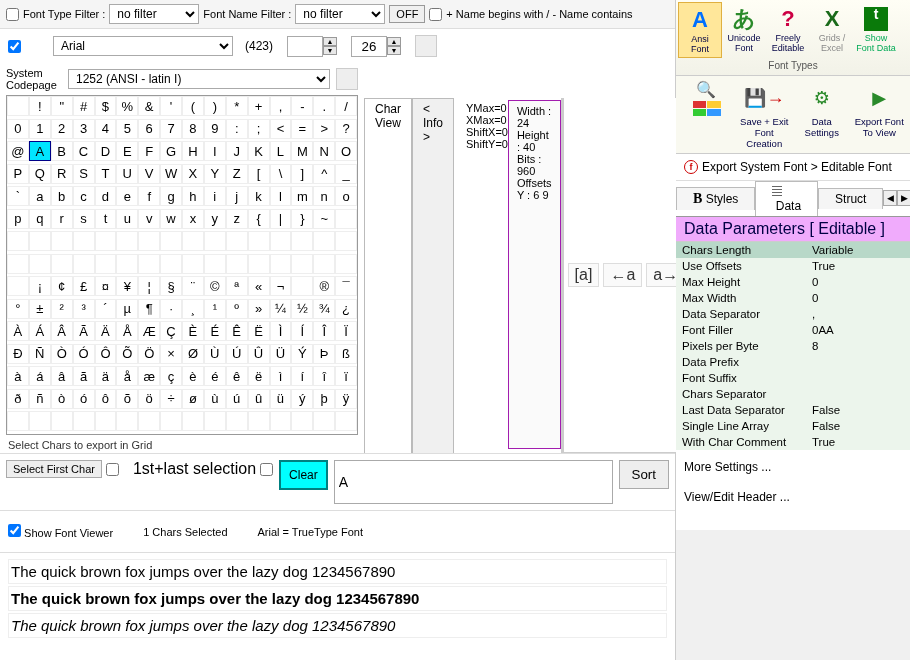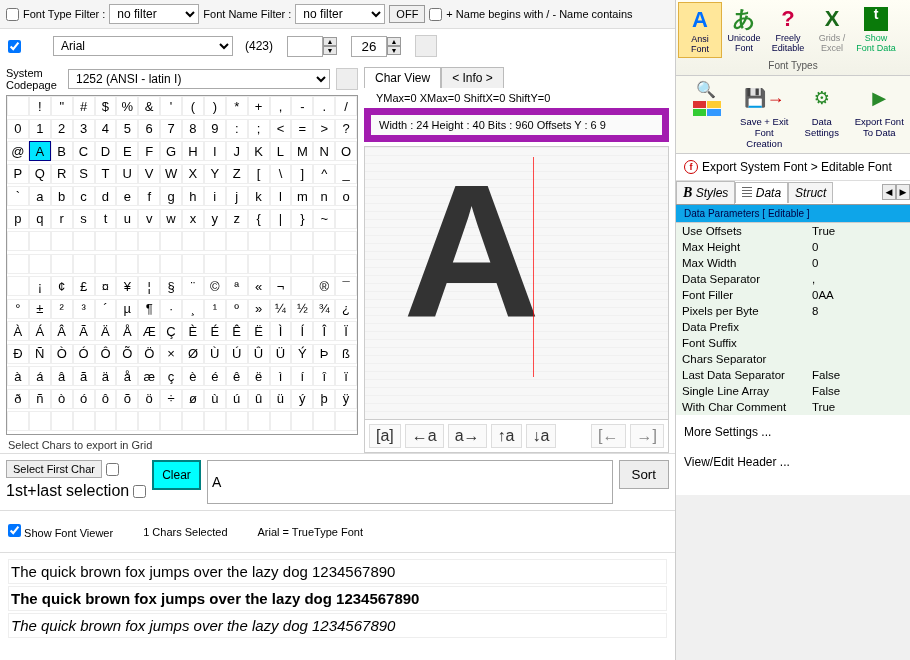--- a/index.html
+++ b/index.html
@@ -30,26 +30,26 @@
 .mid-left { flex: 0 0 352px; display:flex; flex-direction:column; }
 .codepage-row { display: flex; align-items: center; gap: 6px; }
 .codepage-row label { font-size: 11px; width: 56px; }
 .codepage-row select { flex: 1; }
 .char-grid { margin-top: 4px; border: 1px solid #999; background: #fff; height: 340px; display: grid; grid-template-columns: repeat(16, 1fr); font-family: "Arial"; font-size: 13px; }
 .char-grid .cell { border: 1px solid #eee; display: flex; align-items: center; justify-content: center; cursor: pointer; height: 20px; }
 .char-grid .cell.sel { background: #00e5ff; border: 1px solid #008; }
 .char-grid .cell.blank { background: #fff; }
 .grid-help { font-size: 11px; padding: 4px 0 2px 2px; color: #333; }
 
-.mid-right { flex: 1; display: flex; flex-direction: column; }
+.mid-right { flex: 1; display: flex; flex-direction: row; margin-top: 31px; }
 .tabs { display: flex; gap: 0; }
 .tab { padding: 3px 10px; font-size: 12px; border: 1px solid #bbb; border-bottom: none; background: #fff; cursor: pointer; }
 .tab.inactive { background: #f0f0f0; }
 .cv-info { font-size: 11px; padding: 4px 0 2px 12px; }
-.cv-dims { font-size: 11px; padding: 4px 8px; border: 7px solid #a21caf; margin: 2px 0 4px 0; background: #fafafa; }
+.cv-dims { font-size: 11px; padding: 4px 8px; border: 1px solid #a21caf; margin: 2px 0 4px 0; background: #fafafa; }
 .cv-canvas { flex: 1; min-height: 250px; border: 1px solid #ccc; background: repeating-linear-gradient(0deg, #f7f7f7, #f7f7f7 7px, #f0f0f0 7px, #f0f0f0 8px), repeating-linear-gradient(90deg, #f7f7f7, #f7f7f7 7px, #f0f0f0 7px, #f0f0f0 8px); position: relative; overflow: hidden; }
 .cv-canvas .glyph { position: absolute; left: 38px; top: 8px; font-family: Arial; font-size: 190px; line-height: 1; font-weight: 600; color: #333; }
 .cv-canvas .guide { position: absolute; left: 168px; top: 10px; width: 1px; height: 220px; background: red; opacity: .7; }
 .cv-tools { display: flex; gap: 4px; padding: 4px; border: 1px solid #ccc; border-top: none; background: #fff; align-items:center; font-size: 16px; color:#333; }
 .cv-tools .tbtn { padding: 2px 6px; border: 1px solid #ddd; background: #fafafa; cursor: pointer; }
 .cv-tools .spacer { flex: 1; }
 .cv-tools .navbtn { color: #888; }
 
 
 .lower { display: flex; gap: 6px; align-items: flex-start; padding: 6px; border-top: 1px solid #ddd; }
@@ -83,27 +83,27 @@
 .ribbon2 .r-item { flex: 1; font-size: 9.5px; color: #004; text-align: center; display:flex; flex-direction:column; align-items:center; cursor:pointer; padding:2px; }
 .ribbon2 .icn2 { font-size: 18px; height: 36px; display:flex;align-items:center;justify-content:center; }
 .multi-icn { display:grid; grid-template-columns: 1fr 1fr; grid-template-rows: 1fr 1fr; gap: 1px; width: 28px; height: 28px; }
 .multi-icn span { display:block; }
 .ci-a{background:#d33;} .ci-b{background:#fc3;} .ci-c{background:#3c3;} .ci-d{background:#39f;}
 
 .right-mid { background: #fff; padding: 6px 8px; border-bottom: 1px solid #ddd; font-size: 12px; display:flex; align-items:center; gap:4px; }
 .right-mid .rc-ico { display:inline-block;width:14px;height:14px;border:1.5px solid #c00;border-radius:50%;color:#c00;font-size:9px;text-align:center;line-height:12px;font-weight:bold; }
 
 .r-tabs { display: flex; border-bottom: 1px solid #999; background: #fff; font-size: 12px; align-items:center; }
-.r-tabs .rt { padding: 3px 6px; border: 1px solid #bbb; border-bottom: none; background: #f5f5f5; cursor: pointer; font-style: italic; }
+.r-tabs .rt { padding: 3px 16px; border: 1px solid #bbb; border-bottom: none; background: #f5f5f5; cursor: pointer; }
 .r-tabs .rt.active { background: #fff; }
 .r-tabs .rt .b { font-family: "Times New Roman"; font-weight:bold; font-size:14px; }
 .r-tabs .scroll { margin-left:auto; display:flex; }
 .r-tabs .scroll button { width:14px;height:16px;font-size:9px;line-height:9px;border:1px solid #aaa;background:#eee;cursor:pointer; }
 
-.param-head { background: #0ea5e9; padding: 3px 8px; font-size: 10px; color: #004; border-bottom: 1px solid #ccc; }
+.param-head { background: #f0abfc; padding: 3px 8px; font-size: 16px; color: #004; border-bottom: 1px solid #ccc; }
 .param-tbl { background: #ecf5ec; font-size: 11.5px; }
 .param-tbl .prow { display: flex; padding: 2px 6px; }
 .param-tbl .prow.sel { background: #b8d8c8; }
 .param-tbl .prow .k { flex: 0 0 130px; }
 .param-tbl .prow .v { flex: 1; }
 .more-links { padding: 10px 8px; font-size: 12px; background: #fff; }
 .more-links div { margin-bottom: 16px; cursor: pointer; }
 .sfc-label { display:flex; gap:4px; align-items:center; }
 </style>
 </head>
@@ -414,21 +414,21 @@
           <span class="tbtn">↑a</span>
           <span class="tbtn">↓a</span>
           <span class="spacer"></span>
           <span class="tbtn navbtn">[←</span>
           <span class="tbtn navbtn">→]</span>
         </div>
       </div>
     </div>
 
     <div class="lower">
-      <div style="display:flex;flex-direction:column;gap:4px;">
+      <div style="display:flex;gap:14px;">
         <div class="sfc-label">
           <button class="btn">Select First Char</button>
           <input type="checkbox" class="chk" style="">
         </div>
         <div class="sfc-label">
           <span class="inplabel">1st+last selection</span>
           <input type="checkbox" class="chk" style="">
         </div>
       </div>
       <button class="clear-btn">Clear</button>
@@ -493,41 +493,45 @@
       <div class="r-item">
         <div class="icn2">💾<span style="color:#c00;">→</span></div>
         <span>Save + Exit Font Creation</span>
       </div>
       <div class="r-item">
         <div class="icn2" style="color:#2a8a2a;">⚙</div>
         <span>Data Settings</span>
       </div>
       <div class="r-item">
         <div class="icn2" style="color:#2a8a2a;">▶</div>
-        <span>Export Font To Data</span>
+        <span>Export Font To View</span>
       </div>
     </div>
 
     <div class="right-mid">
       <span class="rc-ico">f</span>
       <span>Export System Font &gt; Editable Font</span>
     </div>
 
     <div class="r-tabs">
       <div class="rt"><span class="b">B</span>&nbsp;<span>Styles</span></div>
       <div class="rt active"><span style="display:inline-block;width:10px;height:10px;background:repeating-linear-gradient(0deg,#666,#666 1px,transparent 1px,transparent 3px);"></span>&nbsp;<span>Data</span></div>
       <div class="rt"><span>Struct</span></div>
       <div class="scroll">
         <button>◀</button>
         <button>▶</button>
       </div>
     </div>
 
     <div class="param-head">Data Parameters [ Editable ]</div>
     <div class="param-tbl" id="paramTbl">
+        <div class="prow sel">
+          <div class="k">Chars Length</div>
+          <div class="v">Variable</div>
+        </div>
         <div class="prow">
           <div class="k">Use Offsets</div>
           <div class="v">True</div>
         </div>
         <div class="prow">
           <div class="k">Max Height</div>
           <div class="v">0</div>
         </div>
         <div class="prow">
           <div class="k">Max Width</div>

